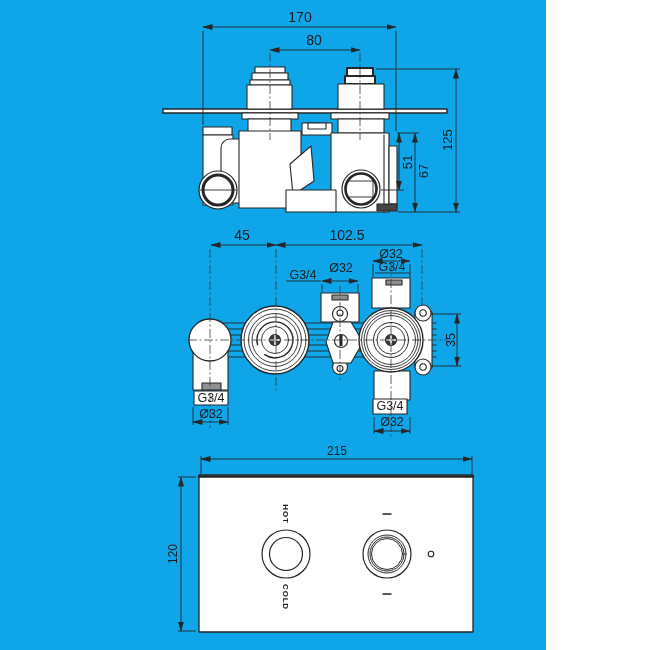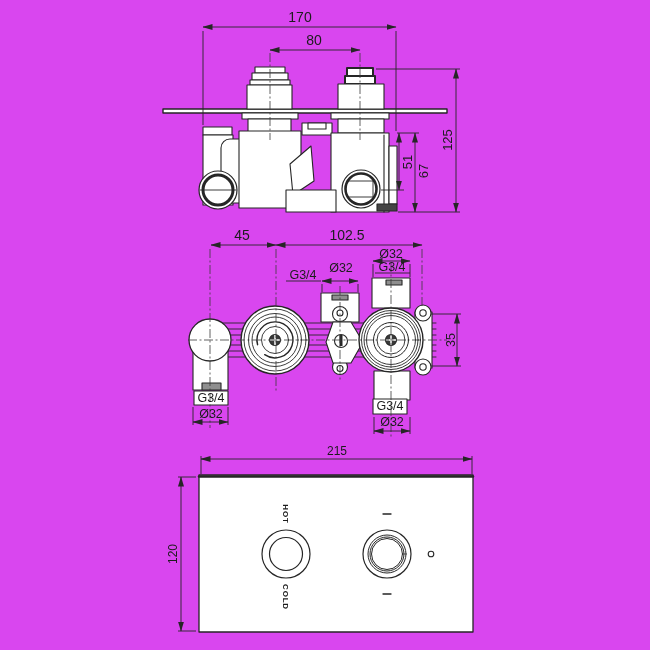--- a/index.html
+++ b/index.html
@@ -1,16 +1,16 @@
 <!DOCTYPE html>
 <html><head>
 <meta charset="utf-8">
 <style>
   html,body { margin:0; padding:0; background:#ffffff; }
-  .canvas { position:relative; width:650px; height:650px; background:#d946ef; overflow:hidden;
+  .canvas { position:relative; width:546px; height:650px; background:#0ea5e9; overflow:hidden;
             font-family:"Liberation Sans", sans-serif; }
   svg { display:block; }
   
   .geo  { stroke:#262626; stroke-width:1.1; fill:#ffffff; stroke-linejoin:round; stroke-linecap:round; }
   .geo line { fill:none; }
   .thick { stroke-width:2; }
   
   .cl   { stroke:#3a3a3a; stroke-width:0.8; fill:none; stroke-dasharray:9 2.5 2 2.5; }
   
   .dim  { stroke:#262626; stroke-width:0.9; fill:none; }

